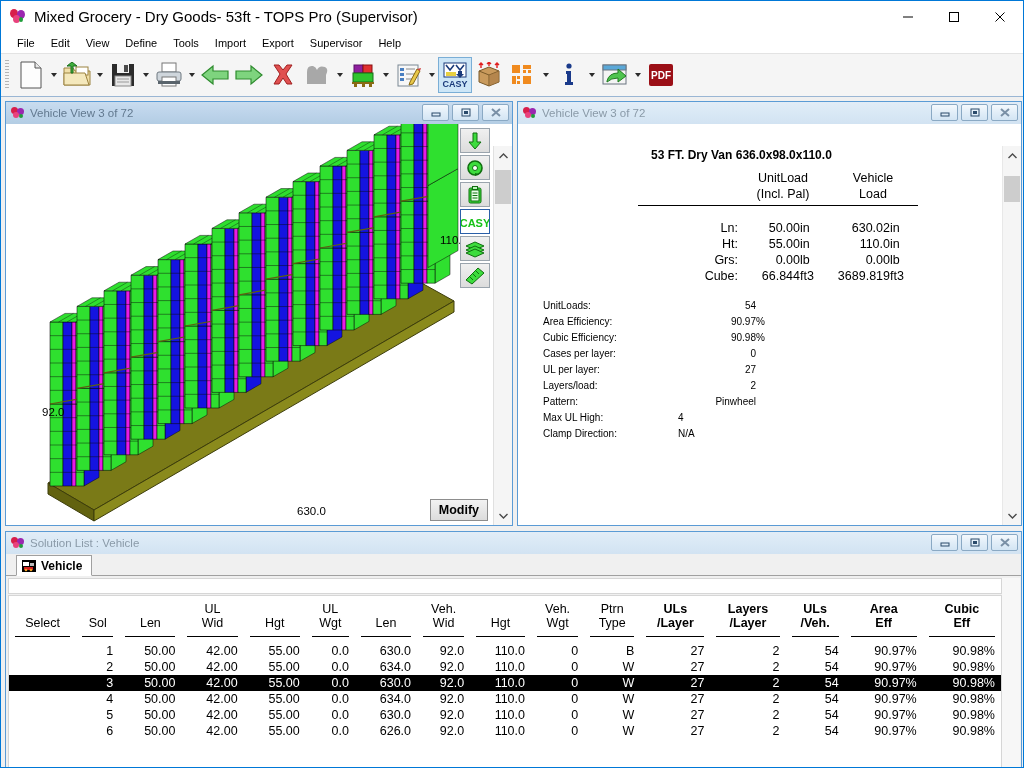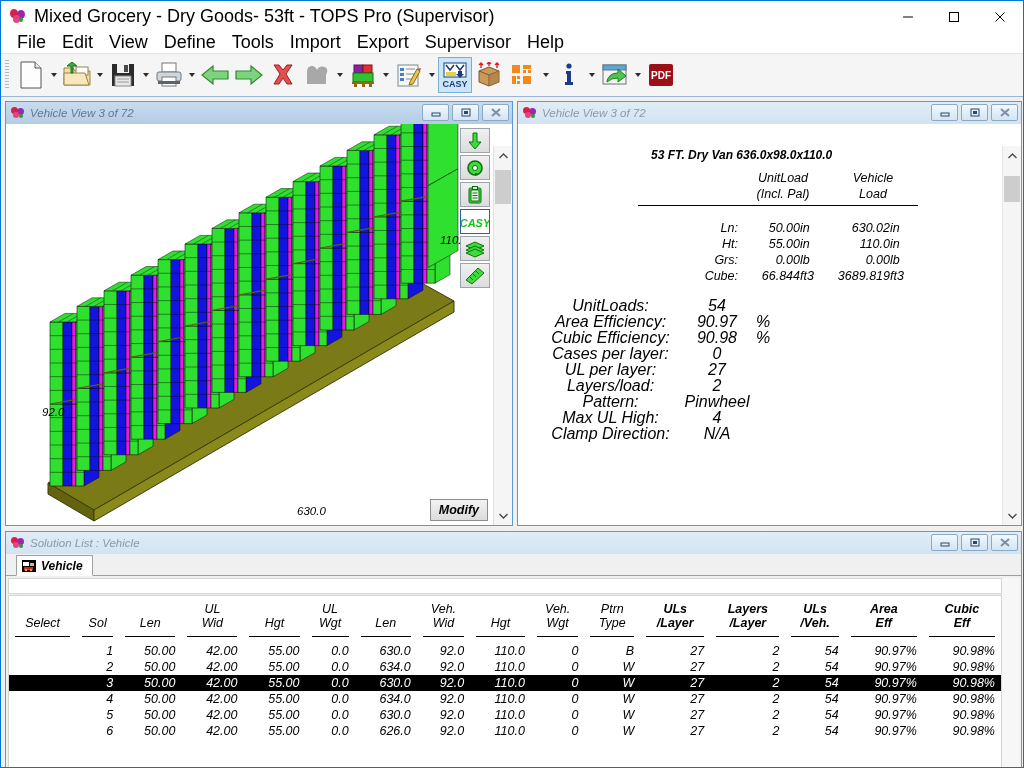--- a/index.html
+++ b/index.html
@@ -33,42 +33,42 @@
     margin-left: 9px; margin-right: 8px;
     position: relative;
     flex: none;
   }
   .balloon { position: absolute; border-radius: 50%; }
   .b1 { width: 8px; height: 9px; left: 0px; top: 0px; background: #d81f4a; }
   .b2 { width: 8px; height: 9px; left: 7px; top: 1px; background: #9b27b0; }
   .b3 { width: 7px; height: 8px; left: 3px; top: 6px; background: #e8427d; }
   .b4 { width: 4px; height: 5px; left: 9px; top: 8px; background: #1f9e3a; }
   #title-text {
-    font-size: 18px; color: #000;
+    font-size: 15px; color: #000;
     white-space: nowrap;
   }
   #winbtns { position: absolute; right: 0; top: 0; height: 31px; display: flex; }
   .winbtn {
     width: 46px; height: 31px;
     display: flex; align-items: center; justify-content: center;
     font-size: 13px; color: #000;
     background: transparent;
   }
   .winbtn svg { display: block; }
 
   
   #menubar {
     height: 21px;
     background: #ffffff;
     display: flex;
     align-items: center;
     padding-left: 8px;
   }
   .menuitem {
-    font-size: 18px; color: #000;
+    font-size: 11px; color: #000;
     padding: 2px 8px;
     white-space: nowrap;
   }
 
   
   #toolbar {
     height: 44px;
     background: #f5f5f5;
     border-top: 1px solid #e3e3e3;
     border-bottom: 1px solid #9ab6d4;
@@ -103,21 +103,20 @@
     position: absolute;
     left: 1px; top: 97px; right: 1px; bottom: 1px;
     background: #f0f0f0;
   }
 
   
   .child {
     position: absolute;
     background: #ffffff;
     border: 1px solid #5b9bd5;
-    font-style: italic;
   }
   .child-title {
     height: 22px;
     display: flex; align-items: center;
     background: linear-gradient(to bottom, #c9dcef 0%, #bdd4ea 50%, #b3cde4 100%);
     position: relative;
   }
   .child-title.inactive {
     background: linear-gradient(to bottom, #e2edf7 0%, #d9e8f5 50%, #d2e3f2 100%);
   }
@@ -206,21 +205,21 @@
   table.spec { border-collapse: collapse; margin-left: 120px; }
   table.spec td { padding: 0; font-size: 12.5px; line-height: 16px; }
   td.lbl { text-align: right; padding-right: 6px; width: 100px; }
   td.num { text-align: right; width: 62px; }
   td.unit { text-align: left; padding-left: 4px; width: 28px; }
   td.hdr { text-align: center; font-size: 12.5px; line-height: 16px; }
   tr.ruleline td { height: 6px; }
   tr.ruleline td div { border-bottom: 1px solid #000; height: 1px; }
   .gap-row td { height: 12px; }
   table.stats { border-collapse: collapse; margin-left: 25px; margin-top: 2px; }
-  table.stats td { padding: 0; font-size: 16px; line-height: 16px; text-align: center; }
+  table.stats td { padding: 0; font-size: 10px; line-height: 16px; }
   td.slbl { text-align: left; width: 135px; }
   td.sval { text-align: right; width: 78px; padding-right: 2px; }
   td.sunit { text-align: left; padding-left: 5px; }
   td.sval-l { text-align: left; padding-left: 14px; }
 
   
   #sol-list { left: 3px; top: 433px; width: 1017px; height: 328px; }
   #sol-body {
     position: absolute; left: 0; top: 22px; right: 0; bottom: 0;
     background: #f0f0f0;

